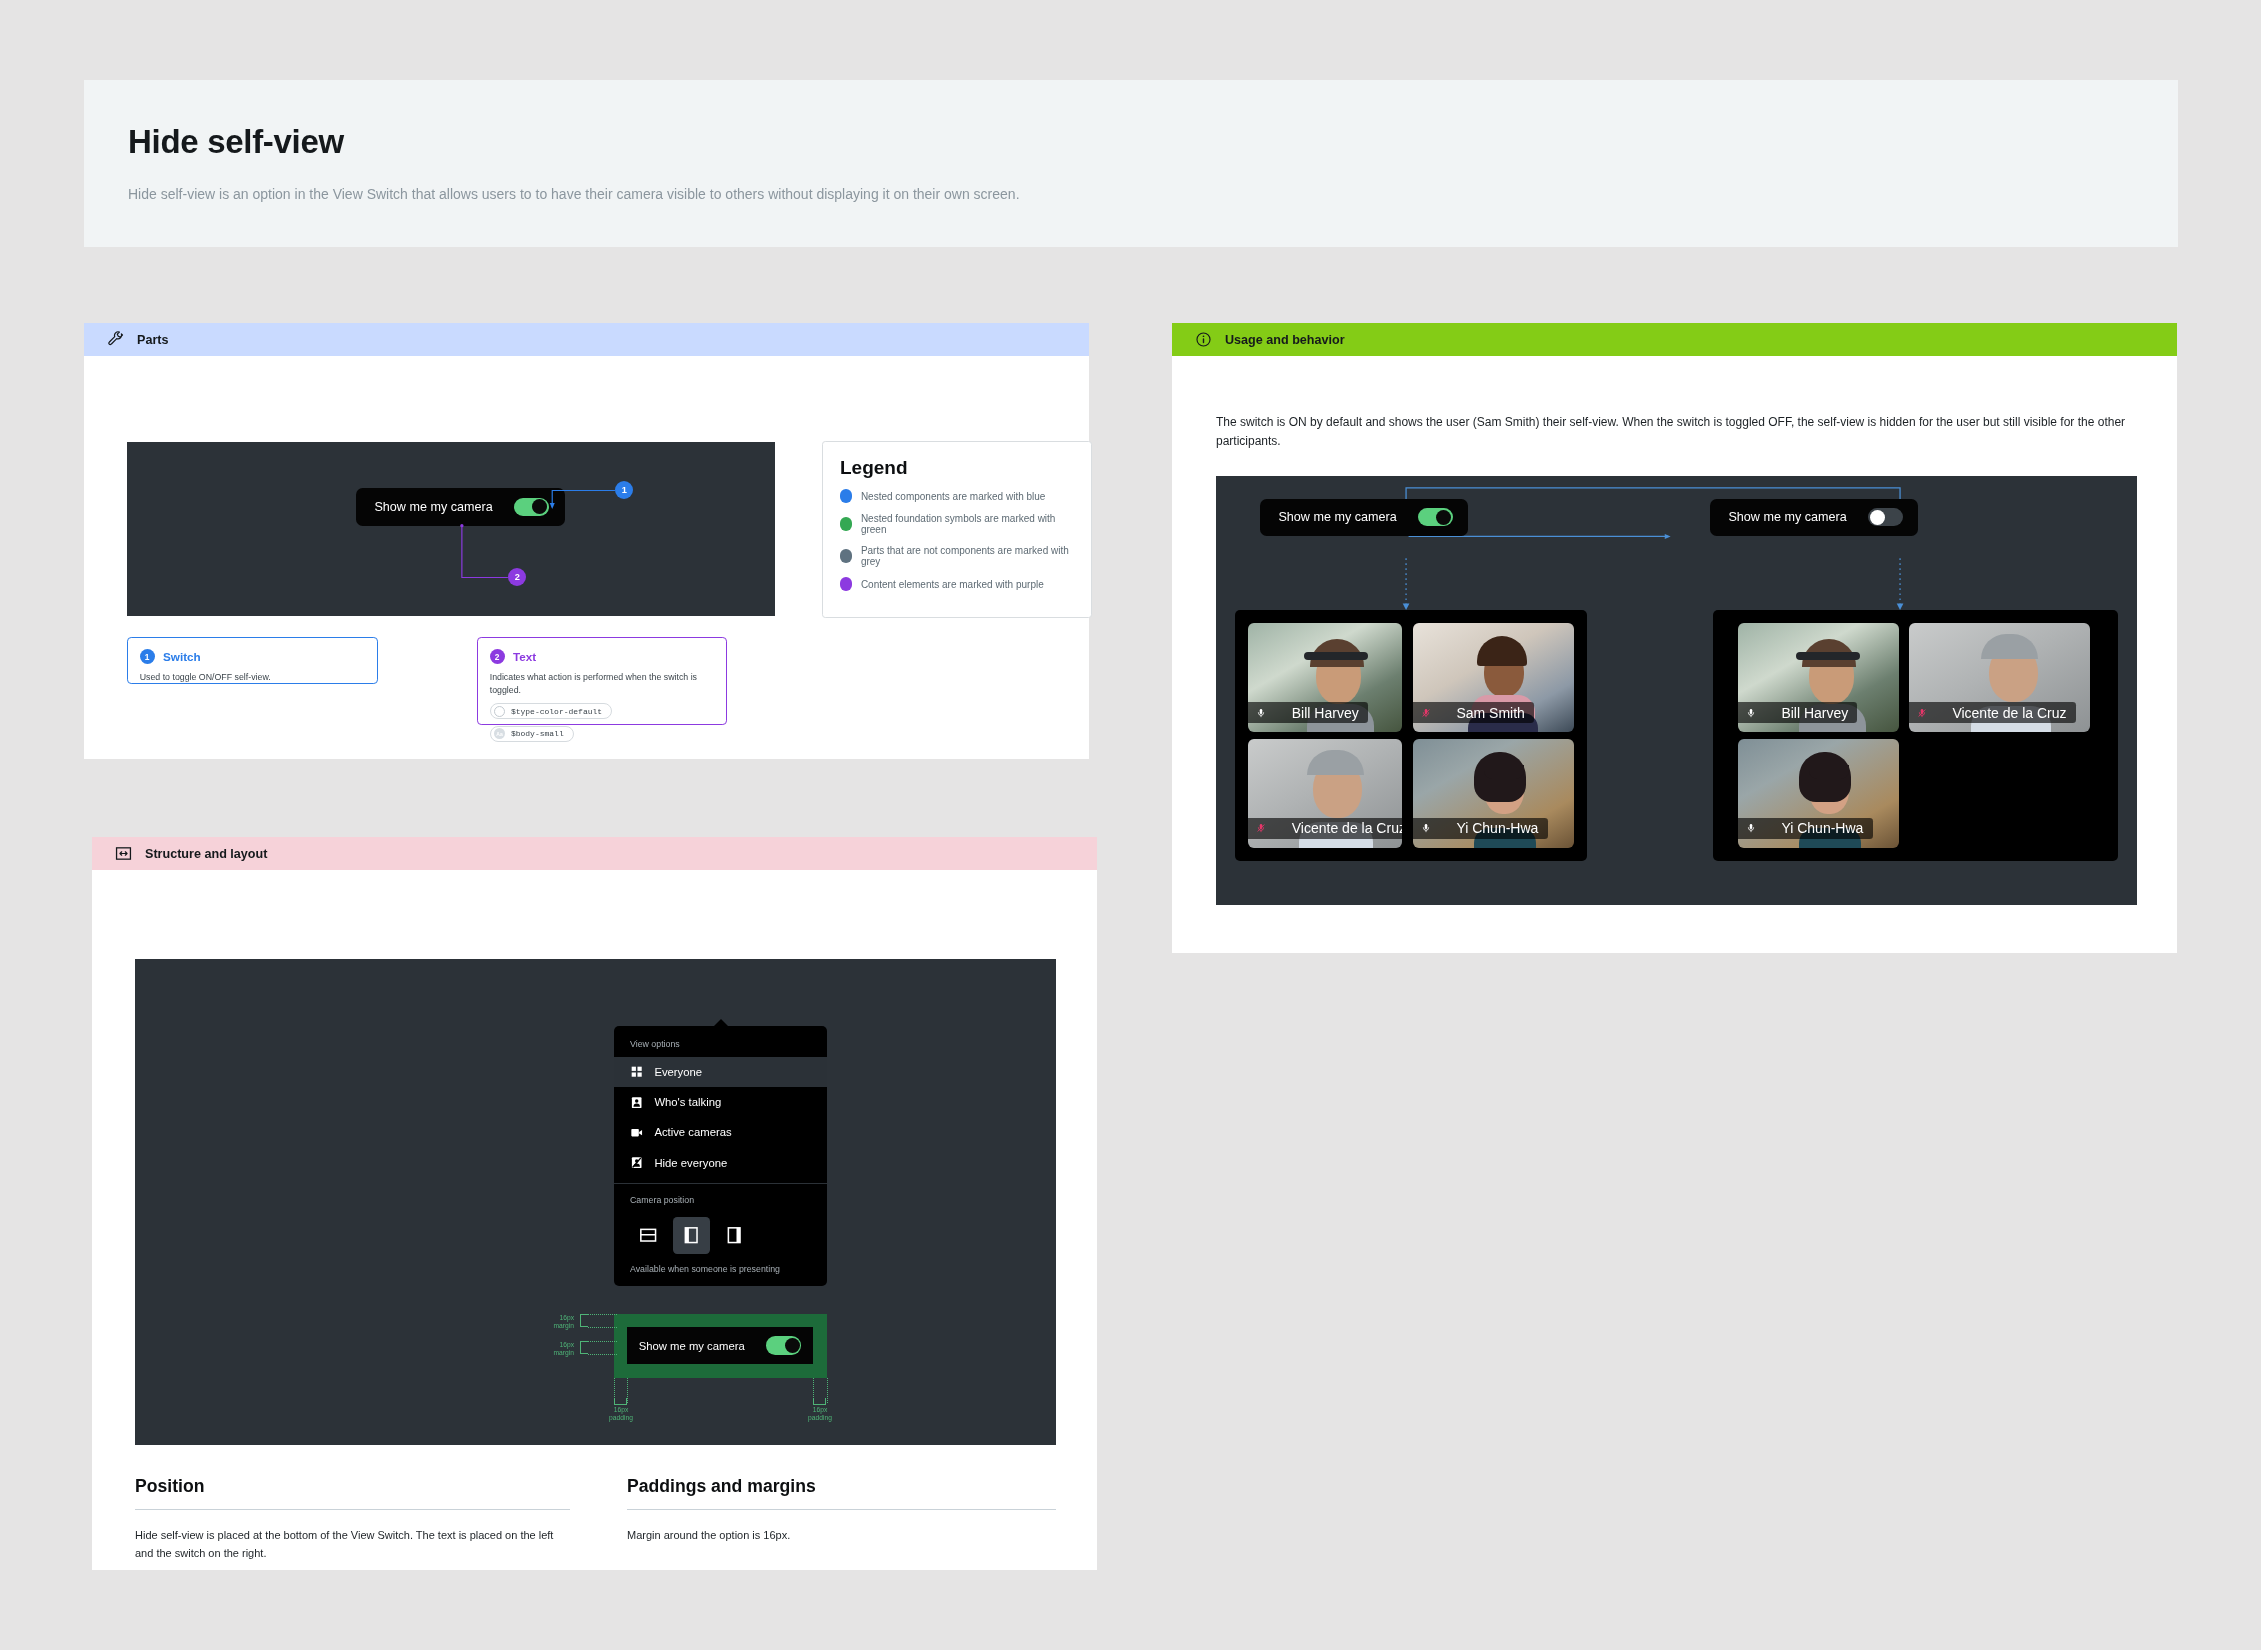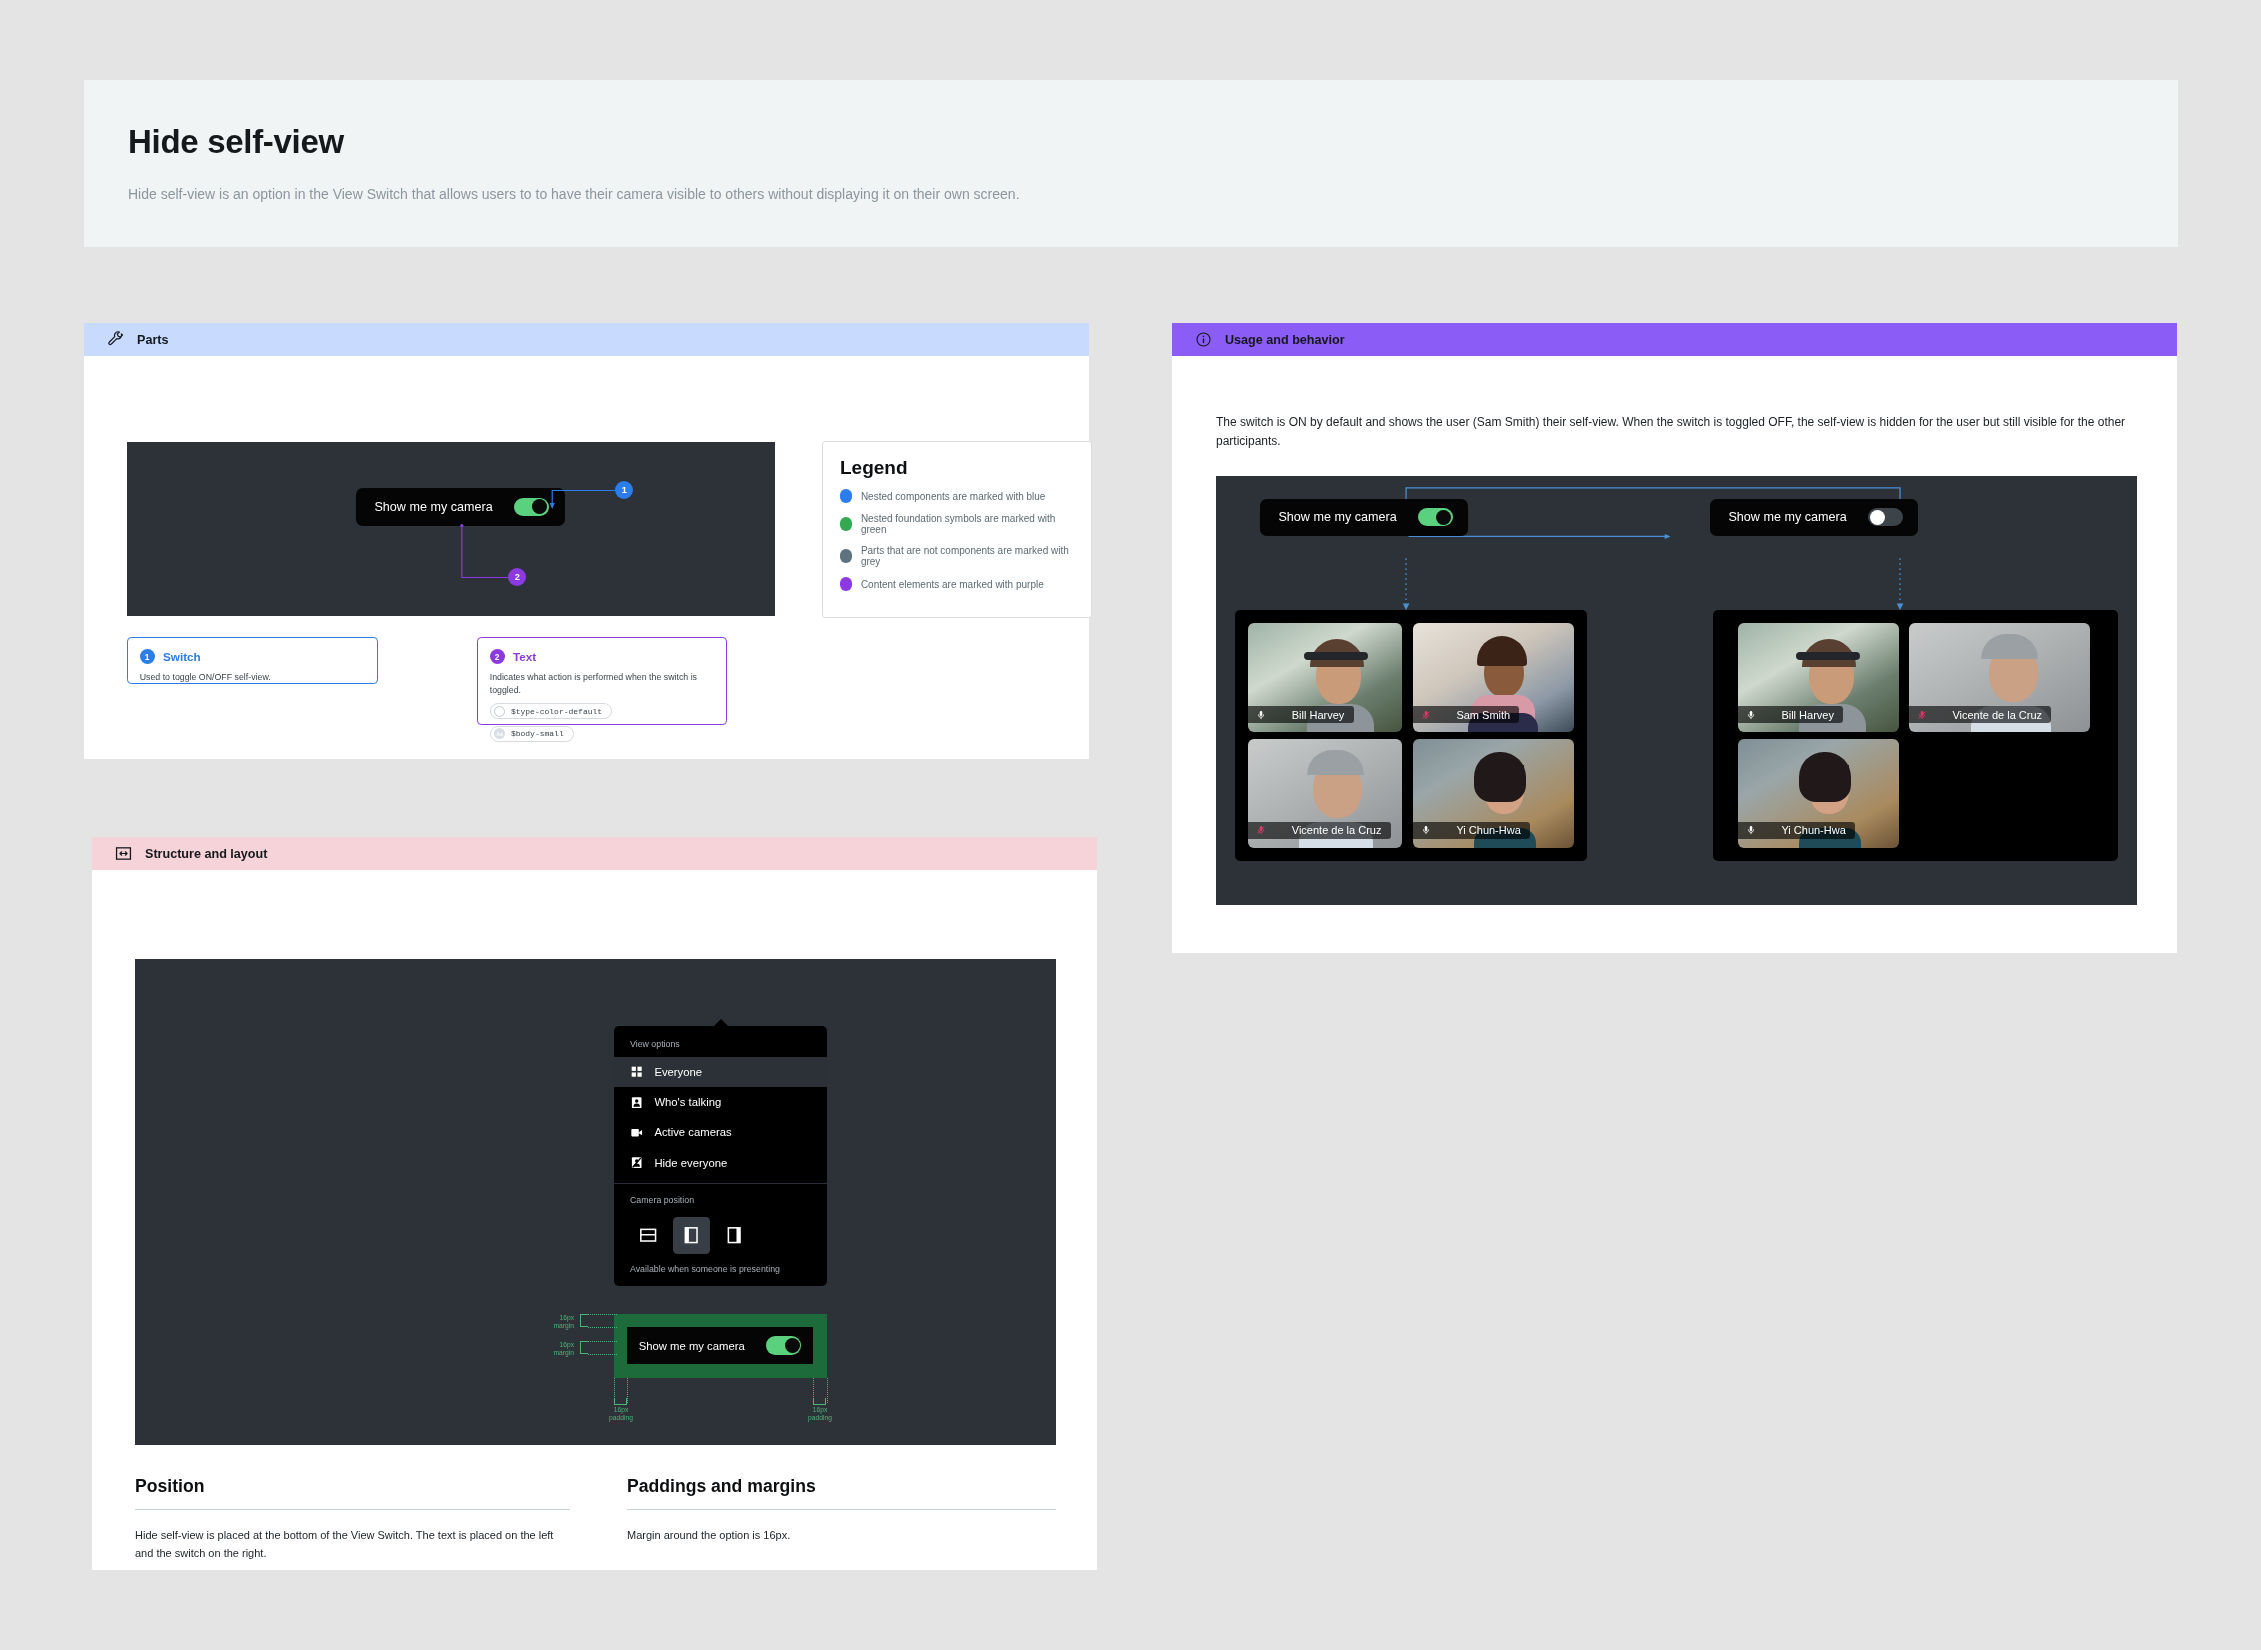--- a/index.html
+++ b/index.html
@@ -26,21 +26,21 @@
     margin-top: 25px; font-size: 14px; color: #8b969e; line-height: 1.4;
   }
 
   
   .card { position: absolute; background: #ffffff; }
   .sec-head {
     height: 33px; display: flex; align-items: center;
     padding-left: 22.6px; gap: 13.4px;
   }
   .sec-head.blue   { background: #c9daff; }
-  .sec-head.yellow { background: #8b5cf6; }
+  .sec-head.yellow { background: #84cc16; }
   .sec-head.pink   { background: #f6d2d9; }
   .sec-title { font-size: 12.6px; font-weight: 700; color: #15191c; }
   .sec-ico { width: 17px; height: 17px; display:block; }
 
   
   #parts-card { left: 84px; top: 323px; width: 1005px; height: 436px; }
   .parts-body { position: relative; width: 100%; height: 404px; }
 
   .parts-canvas {
     position: absolute; left: 43px; top: 86px;
@@ -139,21 +139,21 @@
   .vcell {
     position: absolute; border-radius: 5.9px; overflow: hidden;
   }
   .vcell .name-pill {
     position: absolute; left: 0; bottom: 9.2px;
     display: flex; align-items: center; gap: 5.9px;
     background: rgba(0,0,0,0.62);
     padding: 2.5px 9.2px 2.5px 7.5px;
     border-radius: 0 3.3px 3.3px 0;
   }
-  .vcell .name-pill span { font-size: 11px; color: #fff; white-space: nowrap; padding-left: 20px; }
+  .vcell .name-pill span { font-size: 14px; color: #fff; white-space: nowrap; padding-left: 20px; }
   .mic { width: 10px; height: 10px; flex: none; display:block; }
 
   
   #struct-card { left: 92px; top: 837px; width: 1005px; height: 733px; }
   .struct-canvas {
     position: absolute; left: 43px; top: 122px;
     width: 921px; height: 486px;
     background: #2c3238;
   }
   .menu {

